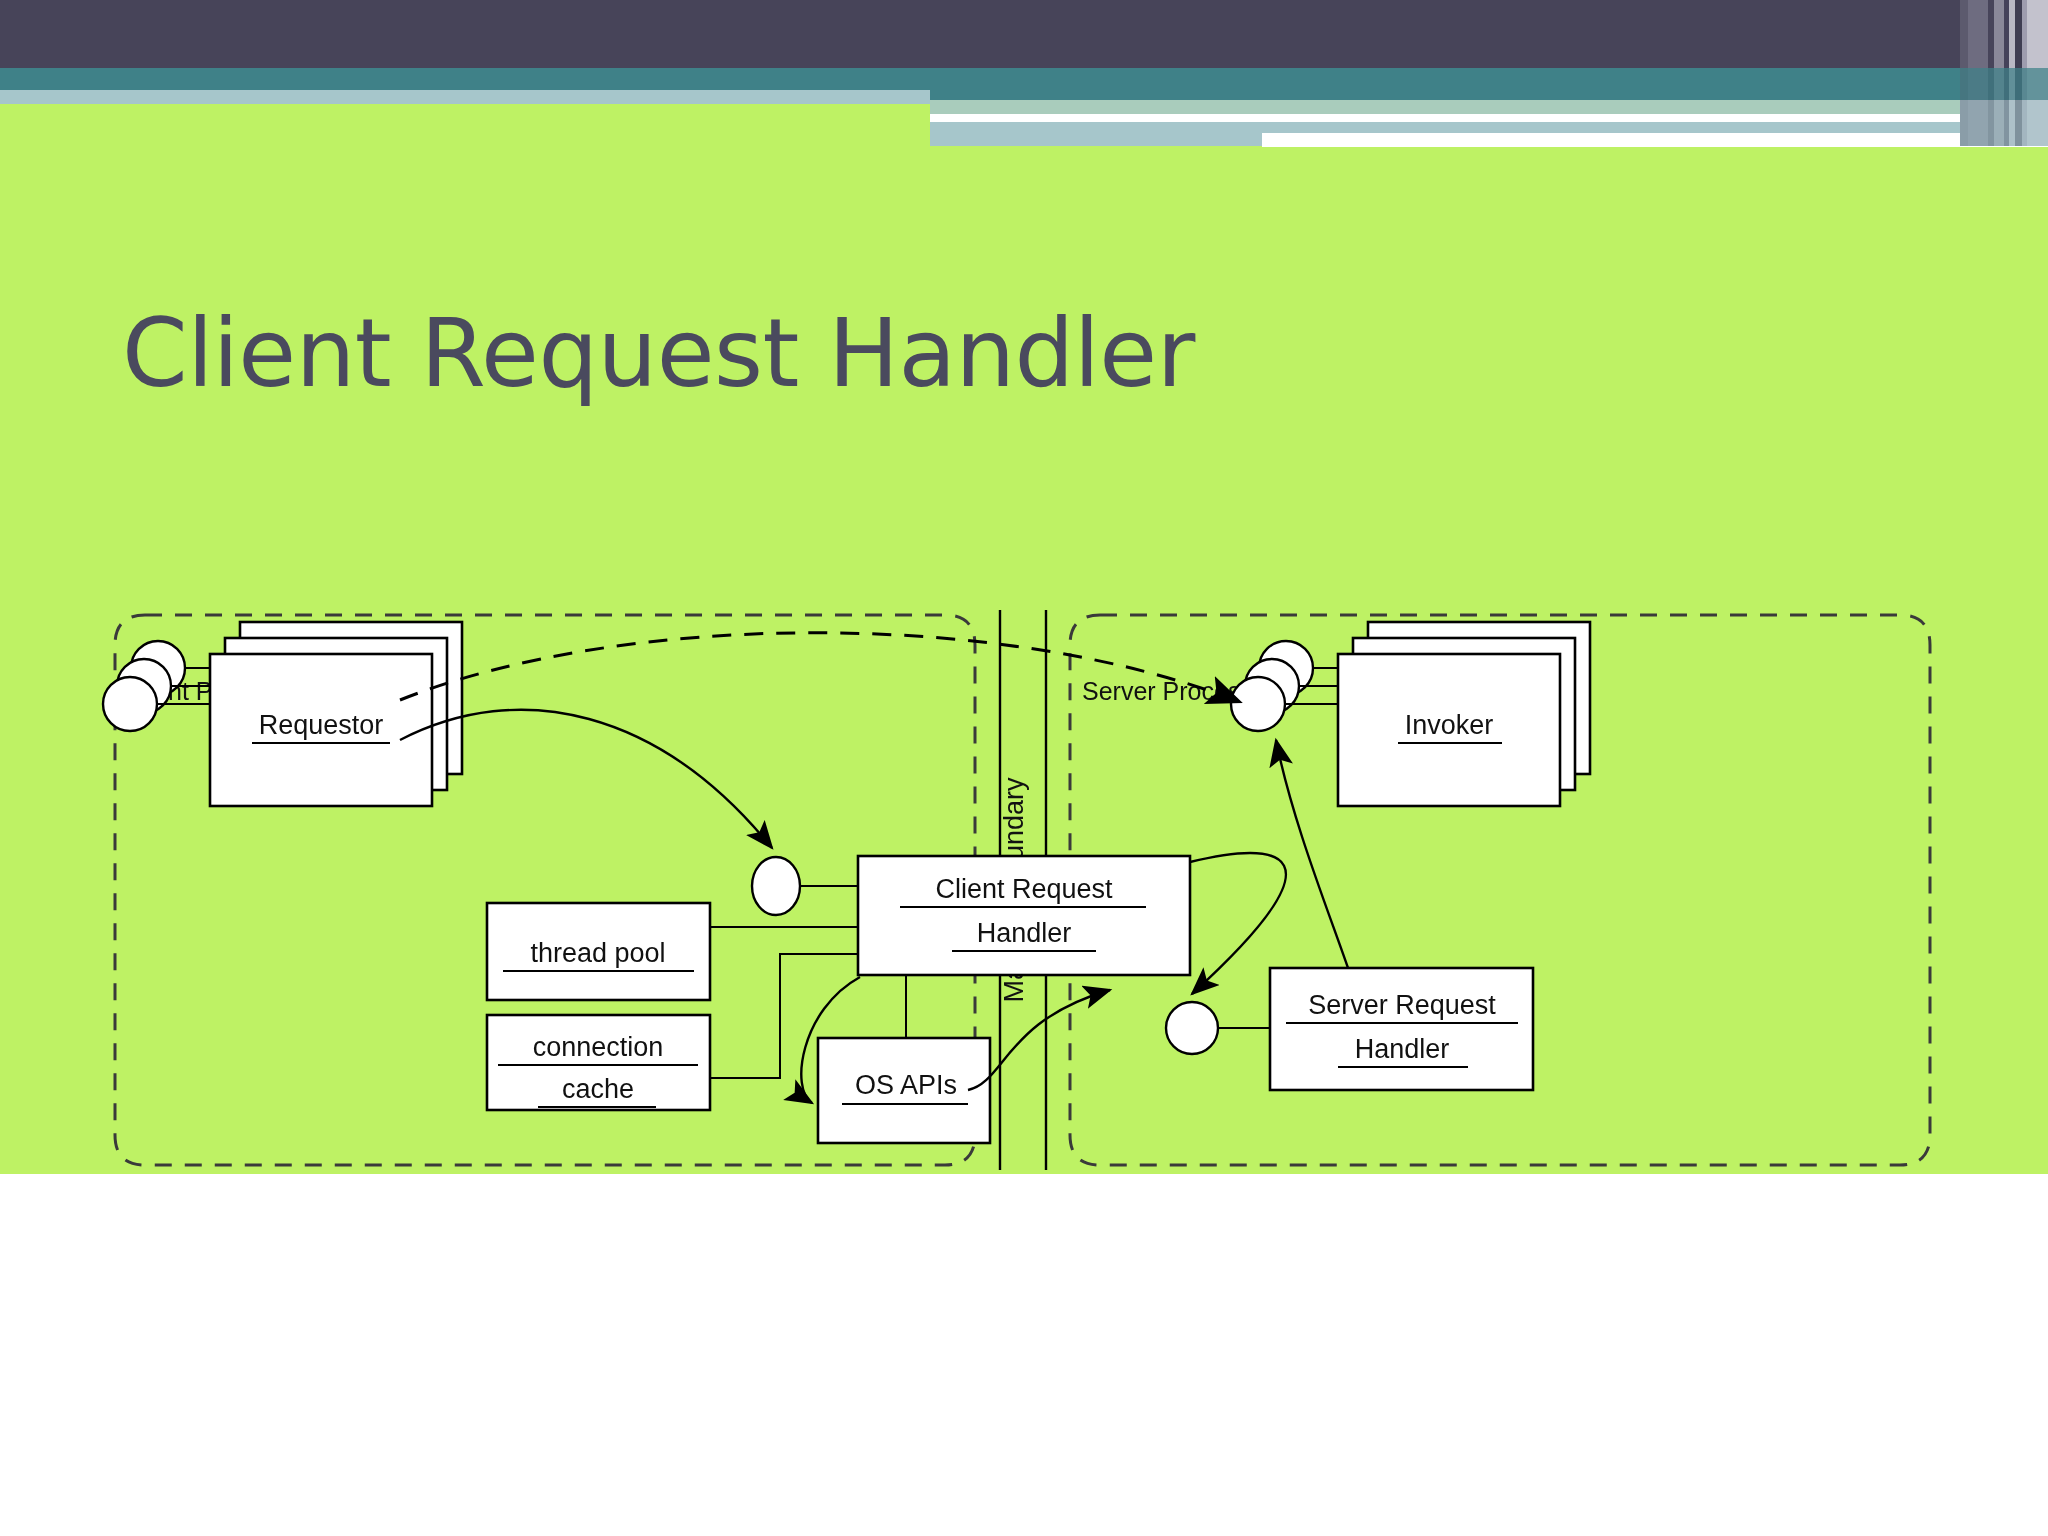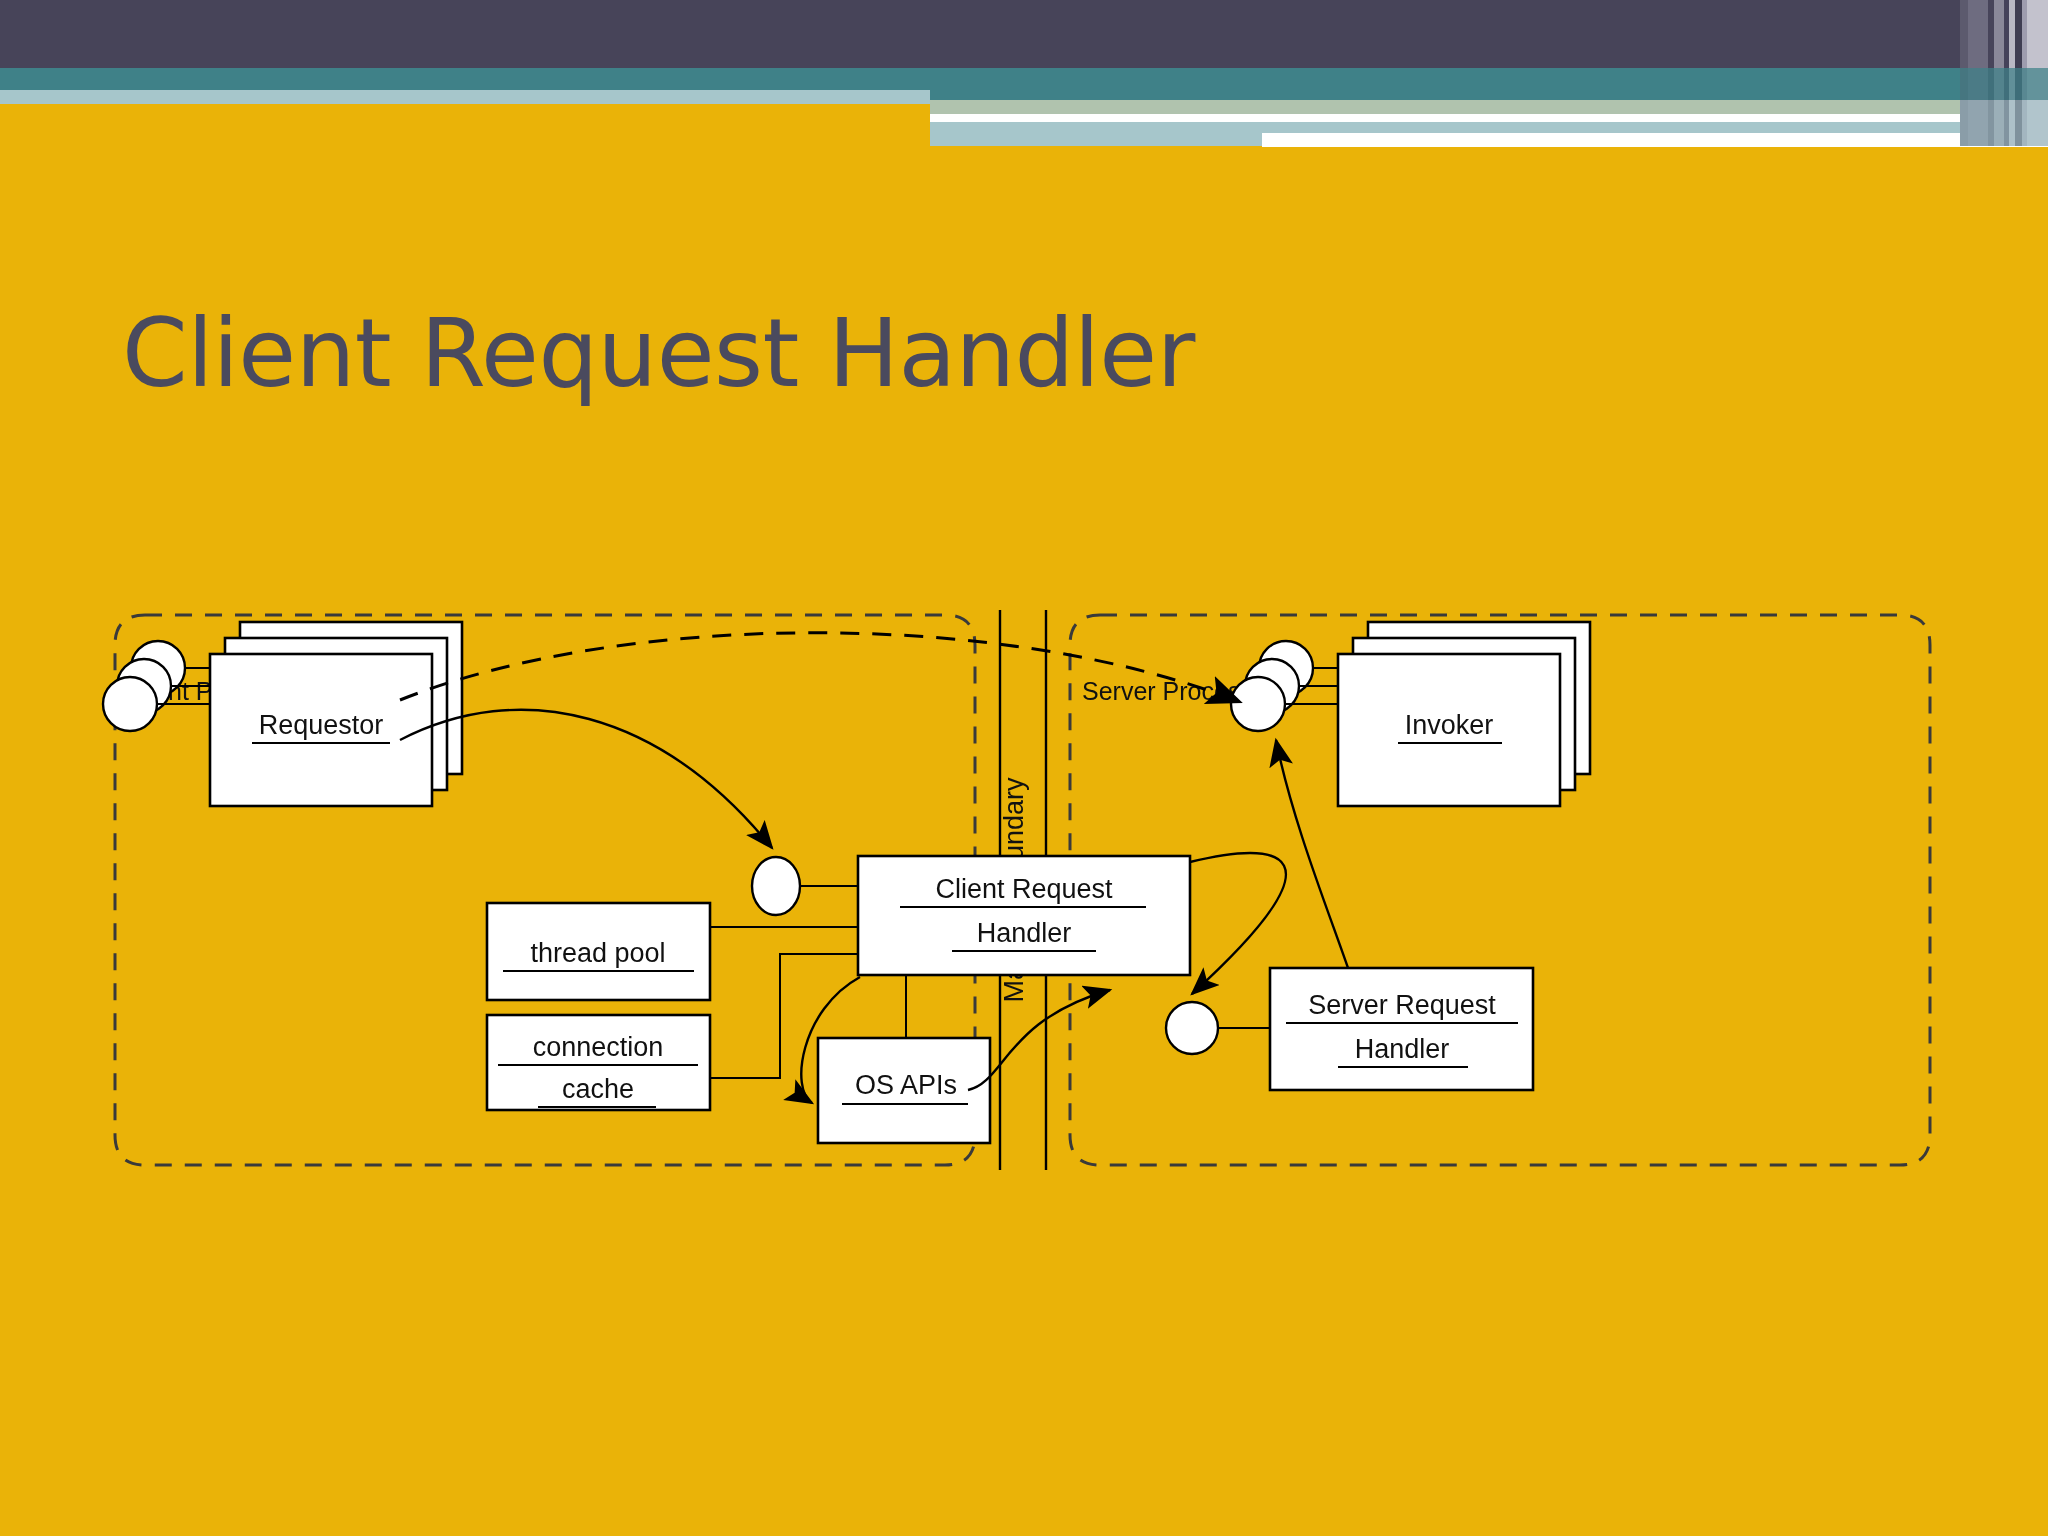--- a/index.html
+++ b/index.html
@@ -3,21 +3,21 @@
 <meta charset="utf-8">
 <style>
   html,body{margin:0;padding:0;}
   body{
     width:2048px;height:1536px;
     background:#ffffff;
     font-family:"Liberation Sans",sans-serif;
     overflow:hidden;
     position:relative;
   }
-  #slide{position:absolute;inset:0;width:2048px;height:1536px;background:#eab308;}
+  #slide{position:absolute;inset:0;width:2048px;height:1174px;background:#bef264;}
 
   
   .hdr-dark{position:absolute;left:0;top:0;width:2048px;height:68px;background:#474459;}
   .hdr-teal{position:absolute;left:0;top:68px;width:2048px;height:32px;background:#3f8188;}
   .hdr-pale-left{position:absolute;left:0;top:90px;width:930px;height:14px;background:#a6c6cb;}
   .hdr-pale-a{position:absolute;left:930px;top:100px;width:1118px;height:14px;background:#a6c6cb;opacity:.85;}
   .hdr-pale-b{position:absolute;left:930px;top:114px;width:1118px;height:8px;background:#ffffff;}
   .hdr-pale-c{position:absolute;left:930px;top:115px;width:520px;height:7px;background:#ffffff;}
   .hdr-pale-d{position:absolute;left:930px;top:122px;width:1118px;height:24px;background:#a6c6cb;}
   .hdr-pale-e{position:absolute;left:1262px;top:133px;width:786px;height:14px;background:#ffffff;}

